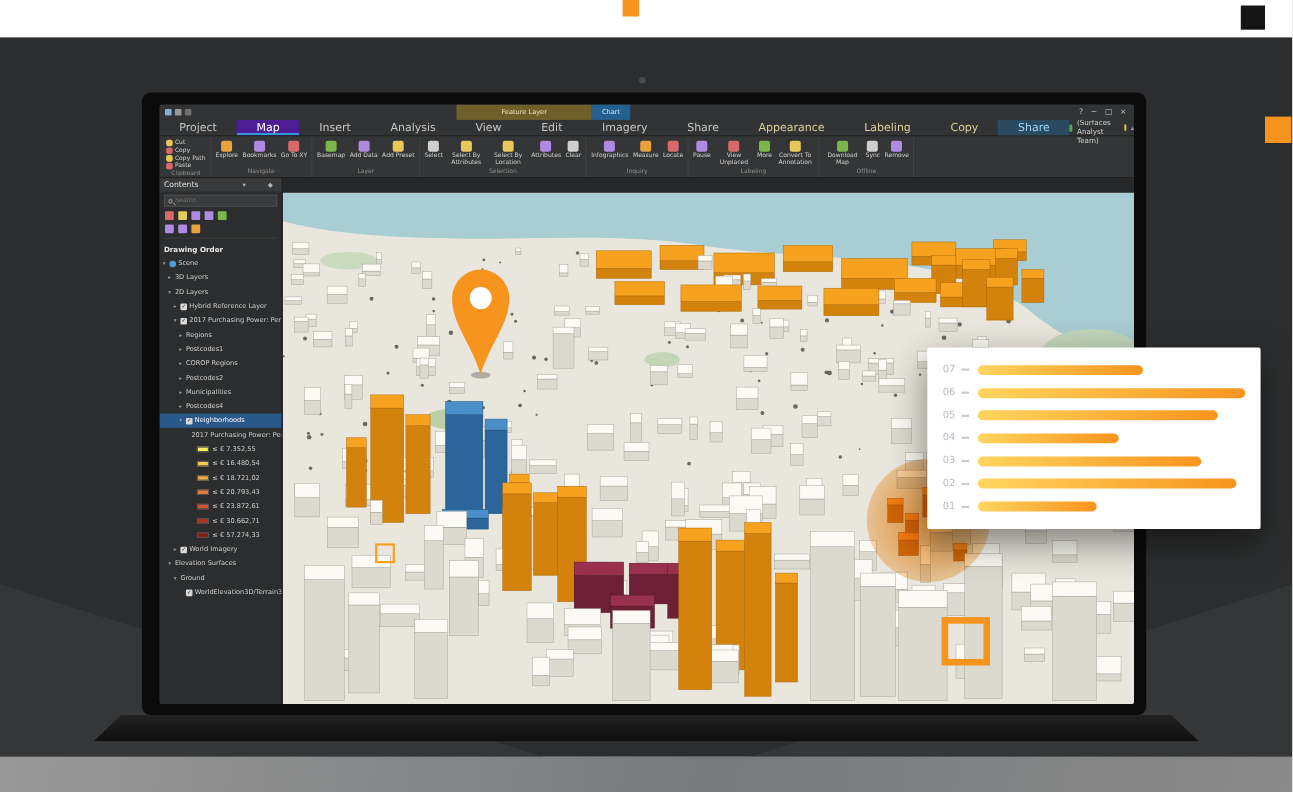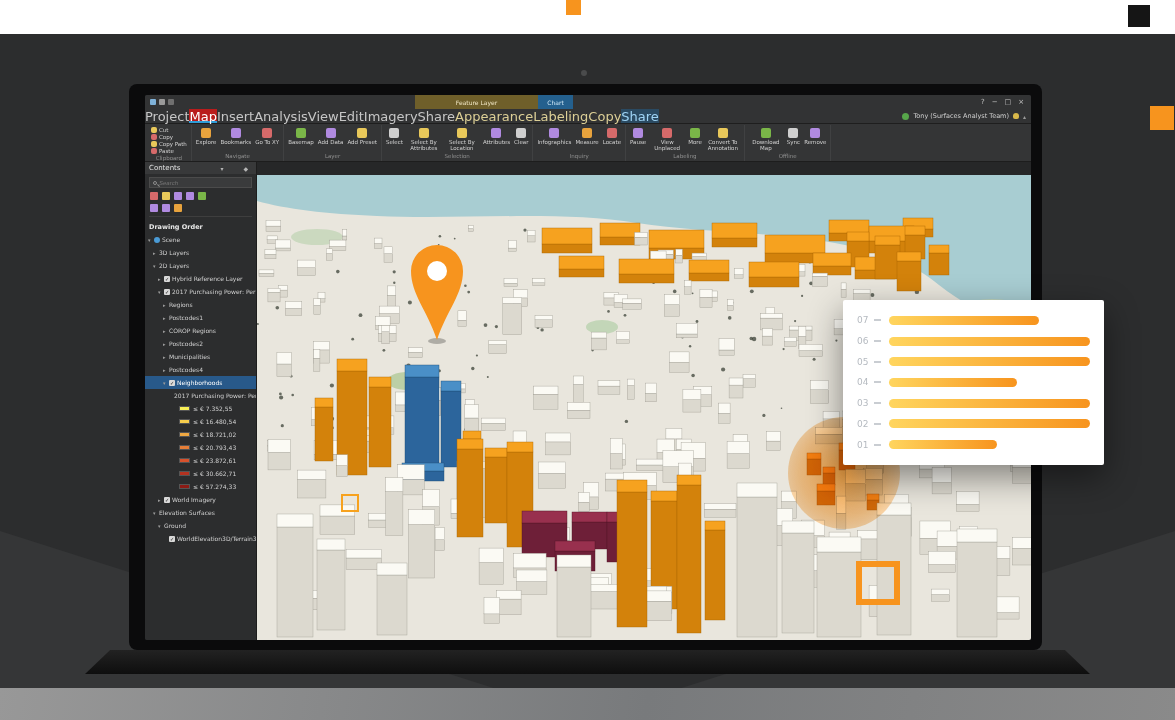--- a/index.html
+++ b/index.html
@@ -34,22 +34,22 @@
   .qicon.save{background:#7fb2d9}.qicon.undo{background:#9a9a9a}.qicon.redo{background:#6f6f6f}
   .ctxhdr{position:absolute;top:0;height:14px;font-size:6px;display:flex;align-items:center;justify-content:center}
   .ctx-fl{left:270px;width:123px;background:#6f5f2a;color:#f0e6c4}
   .ctx-ch{left:393px;width:35px;background:#24608e;color:#cfe8f7}
   .wtitle{position:absolute;left:440px;top:0;height:14px;line-height:14px;font-size:6.5px;color:#bdbdbd;white-space:nowrap}
   .wctrl{position:absolute;right:0;top:0;height:14px;display:flex;align-items:center;gap:7px;padding-right:7px;
     font-size:7px;color:#c4c4c4}
 
   
   .tabsrow{height:15px;background:#323334;display:flex;align-items:stretch;border-bottom:1px solid #1e1e1e}
-  .tab{padding:0 0;line-height:15px;font-size:13px;color:#c6c6c6;white-space:nowrap;cursor:default}
-  .tab.active{background:#b91c1c;color:#fff;box-shadow:inset 0 -2px 0 #2f9bd6}
+  .tab{padding:0 18px;line-height:15px;font-size:10px;color:#c6c6c6;white-space:nowrap;cursor:default}
+  .tab.active{background:#4c1d95;color:#fff;box-shadow:inset 0 -2px 0 #2f9bd6}
   .tab.ctx-fl-tab{color:#dccf96}
   .tab.ctx-ch-tab{color:#9fd4f5;background:#2a4a62}
   .userarea{margin-left:auto;display:flex;align-items:center;gap:4px;padding-right:5px;font-size:6.5px;color:#cfcfcf}
   .avatar{width:7px;height:7px;border-radius:50%;background:#57a64a;display:inline-block}
   .bell{width:6px;height:6px;border-radius:50% 50% 2px 2px;background:#d8b84a;display:inline-block}
   .chev{color:#9a9a9a;font-size:6px}
 
   
   .ribbon{height:38px;background:#343536;display:flex;border-bottom:1px solid #1d1d1d;padding:1px 2px 0 2px}
   .rgroup{display:flex;flex-direction:column;border-right:1px solid #404142;padding:0 3px;flex:0 0 auto}
@@ -101,21 +101,21 @@
   .sceneview{position:absolute;left:0;right:0;top:13px;bottom:0;overflow:hidden;cursor:crosshair}
   .sceneview svg{display:block;width:100%;height:100%}
 
   
   .spot{position:absolute;left:788px;top:417px;width:112px;height:112px;border-radius:50%;
     background:radial-gradient(circle,rgba(246,148,32,.8) 0%,rgba(246,148,32,.5) 55%,rgba(246,148,32,.12) 100%);
     mix-blend-mode:multiply}
   .sq-thin{left:341px;top:494px;width:18px;height:18px;border:2px solid #f7a21e}
   .sq-thick{left:856px;top:561px;width:44px;height:44px;border:6px solid #f7941e}
 
-  .chart-card{position:absolute;left:843px;top:300px;width:261px;height:165px;background:#fff;border-radius:2px;
+  .chart-card{position:absolute;left:843px;top:316px;width:303px;height:165px;background:#fff;border-radius:2px;
     box-shadow:0 12px 34px rgba(0,0,0,.45);padding:10px 14px;display:flex;flex-direction:column;justify-content:space-around}
   .crow{display:flex;align-items:center}
   .clabel{font-size:9px;color:#b5bac0;width:15px;flex:0 0 auto}
   .cdash{width:7px;height:2px;background:#c9cdd2;margin:0 8px 0 2px;flex:0 0 auto}
   .cbar{height:9px;border-radius:4.5px}
 </style>
 </head>
 <body>
 
 <div class="stage">

